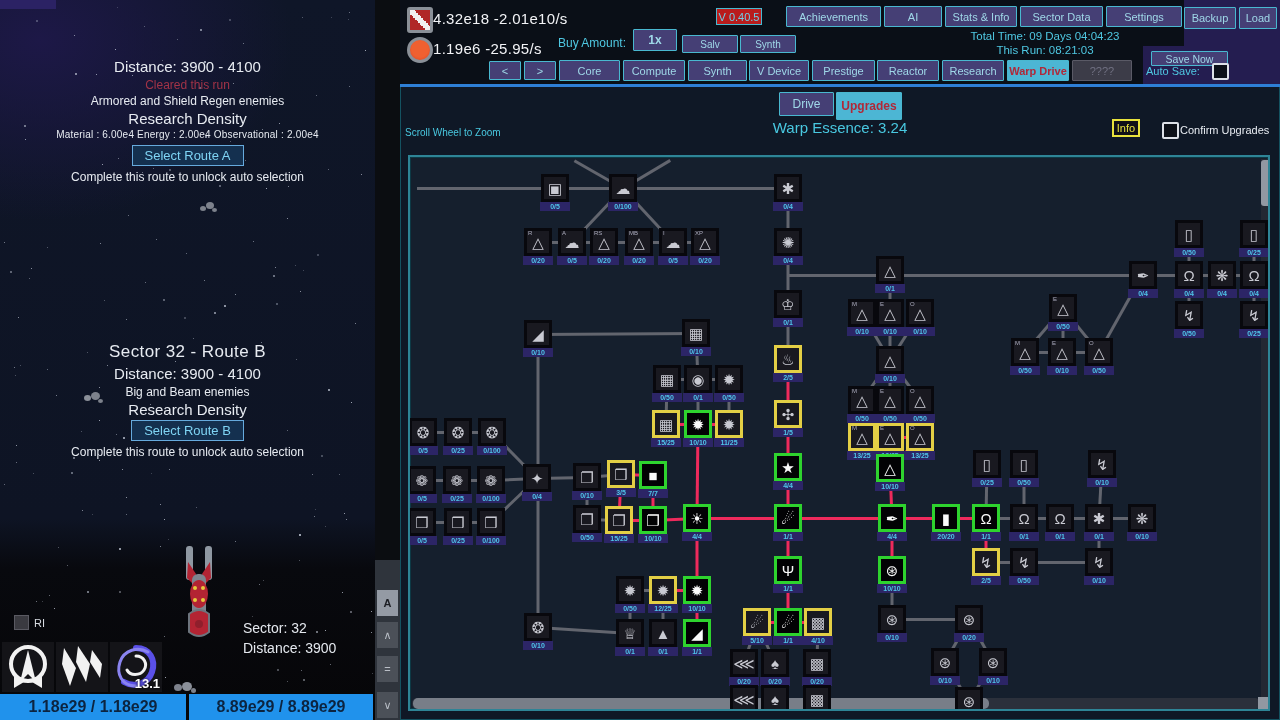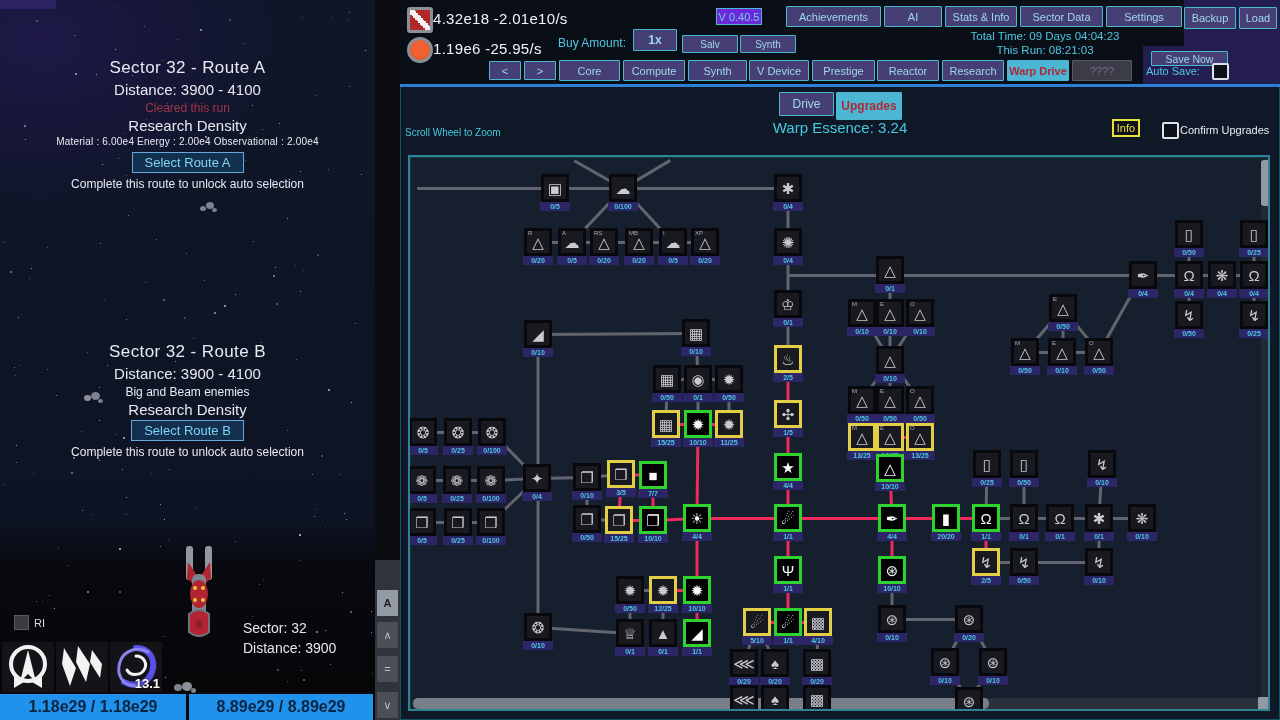--- a/index.html
+++ b/index.html
@@ -49,21 +49,21 @@
              background:linear-gradient(45deg,#b02828 0 40%,#f2f2f2 40% 60%,#b02828 60% 100%);}
   .res-icon2{left:7px;top:37px;width:20px;height:20px;border:3px solid #8a9098;border-radius:50%;
              background:radial-gradient(circle at 50% 45%,#f06030 0 55%,#d84020 100%);}
   .res-text{color:#f2f3f6;font-weight:normal;font-size:15px;letter-spacing:.3px;}
   .cyan{color:#4fc8e2;}
   .btn{position:absolute;box-sizing:border-box;background:#453f75;border:1px solid #49b8d0;color:#9fd8e8;
        font-size:11px;display:flex;align-items:center;justify-content:center;cursor:pointer;border-radius:1px;}
   .btn.active{background:#4cb6d4;color:#b02838;font-weight:bold;}
   .btn.disabled{background:#3c3c48;border-color:#5a5a66;color:#707082;}
   .version{position:absolute;left:316px;top:8px;width:46px;height:17px;box-sizing:border-box;
-           background:#6d28d9;border:1px solid #49b8d0;color:#6fd0e8;font-size:11px;
+           background:#b91c1c;border:1px solid #49b8d0;color:#6fd0e8;font-size:11px;
            display:flex;align-items:center;justify-content:center;}
   .cb{position:absolute;width:13px;height:13px;background:#0c1018;border:2px solid #dde1e8;border-radius:2px;cursor:pointer;}
   
   #essence{position:absolute;left:340px;top:119px;width:200px;text-align:center;font-size:15px;color:#49c8e0;}
   #scroll-hint{position:absolute;left:5px;top:127px;font-size:10px;color:#49c8e0;}
   #info-btn{position:absolute;left:712px;top:119px;width:28px;height:18px;box-sizing:border-box;
             background:#101018;border:2px solid #e8e23c;color:#e8e23c;font-size:11px;
             display:flex;align-items:center;justify-content:center;cursor:pointer;}
   #confirm-label{position:absolute;left:780px;top:124px;font-size:11px;color:#e8ecf2;}
   
@@ -260,23 +260,23 @@
         <div class="star" style="height: 1px; width: 1px; left: 161.047px; top: 428.363px; opacity: 0.34;"></div>
         <div class="star" style="height: 1px; width: 1px; left: 350.997px; top: 401.798px; opacity: 0.99;"></div>
         <div class="star" style="height: 1px; width: 1px; left: 123.104px; top: 663.328px; opacity: 0.53;"></div>
         <div class="star" style="height: 2px; width: 2px; left: 23.6175px; top: 125.319px; opacity: 0.67;"></div>
         <div class="star" style="height: 1px; width: 1px; left: 339.37px; top: 473.985px; opacity: 0.52;"></div>
         <div class="star" style="height: 2px; width: 2px; left: 228.523px; top: 18.7251px; opacity: 0.37;"></div>
         <div class="star" style="height: 1px; width: 1px; left: 6.87932px; top: 672.891px; opacity: 0.47;"></div>
       </div>
 
     <div class="route abs" style="top:58px;">
-      <div class="rt-title">Sector 32 - Route A</div>
       <div class="rt-dist">Distance: 3900 - 4100</div>
       <div class="rt-cleared">Cleared this run</div>
+      <div class="rt-enemies">Armored and Shield Regen enemies</div>
       <div class="rt-research">Research Density</div>
       <div class="rt-mats">Material : 6.00e4 Energy : 2.00e4 Observational : 2.00e4</div>
       <div><span class="rt-btn">Select Route A</span></div>
       <div class="rt-note">Complete this route to unlock auto selection</div>
     </div>
 
     <div class="route abs" style="top:342px;">
       <div class="rt-title">Sector 32 - Route B</div>
       <div class="rt-dist">Distance: 3900 - 4100</div>
       <div class="rt-enemies">Big and Beam enemies</div>

